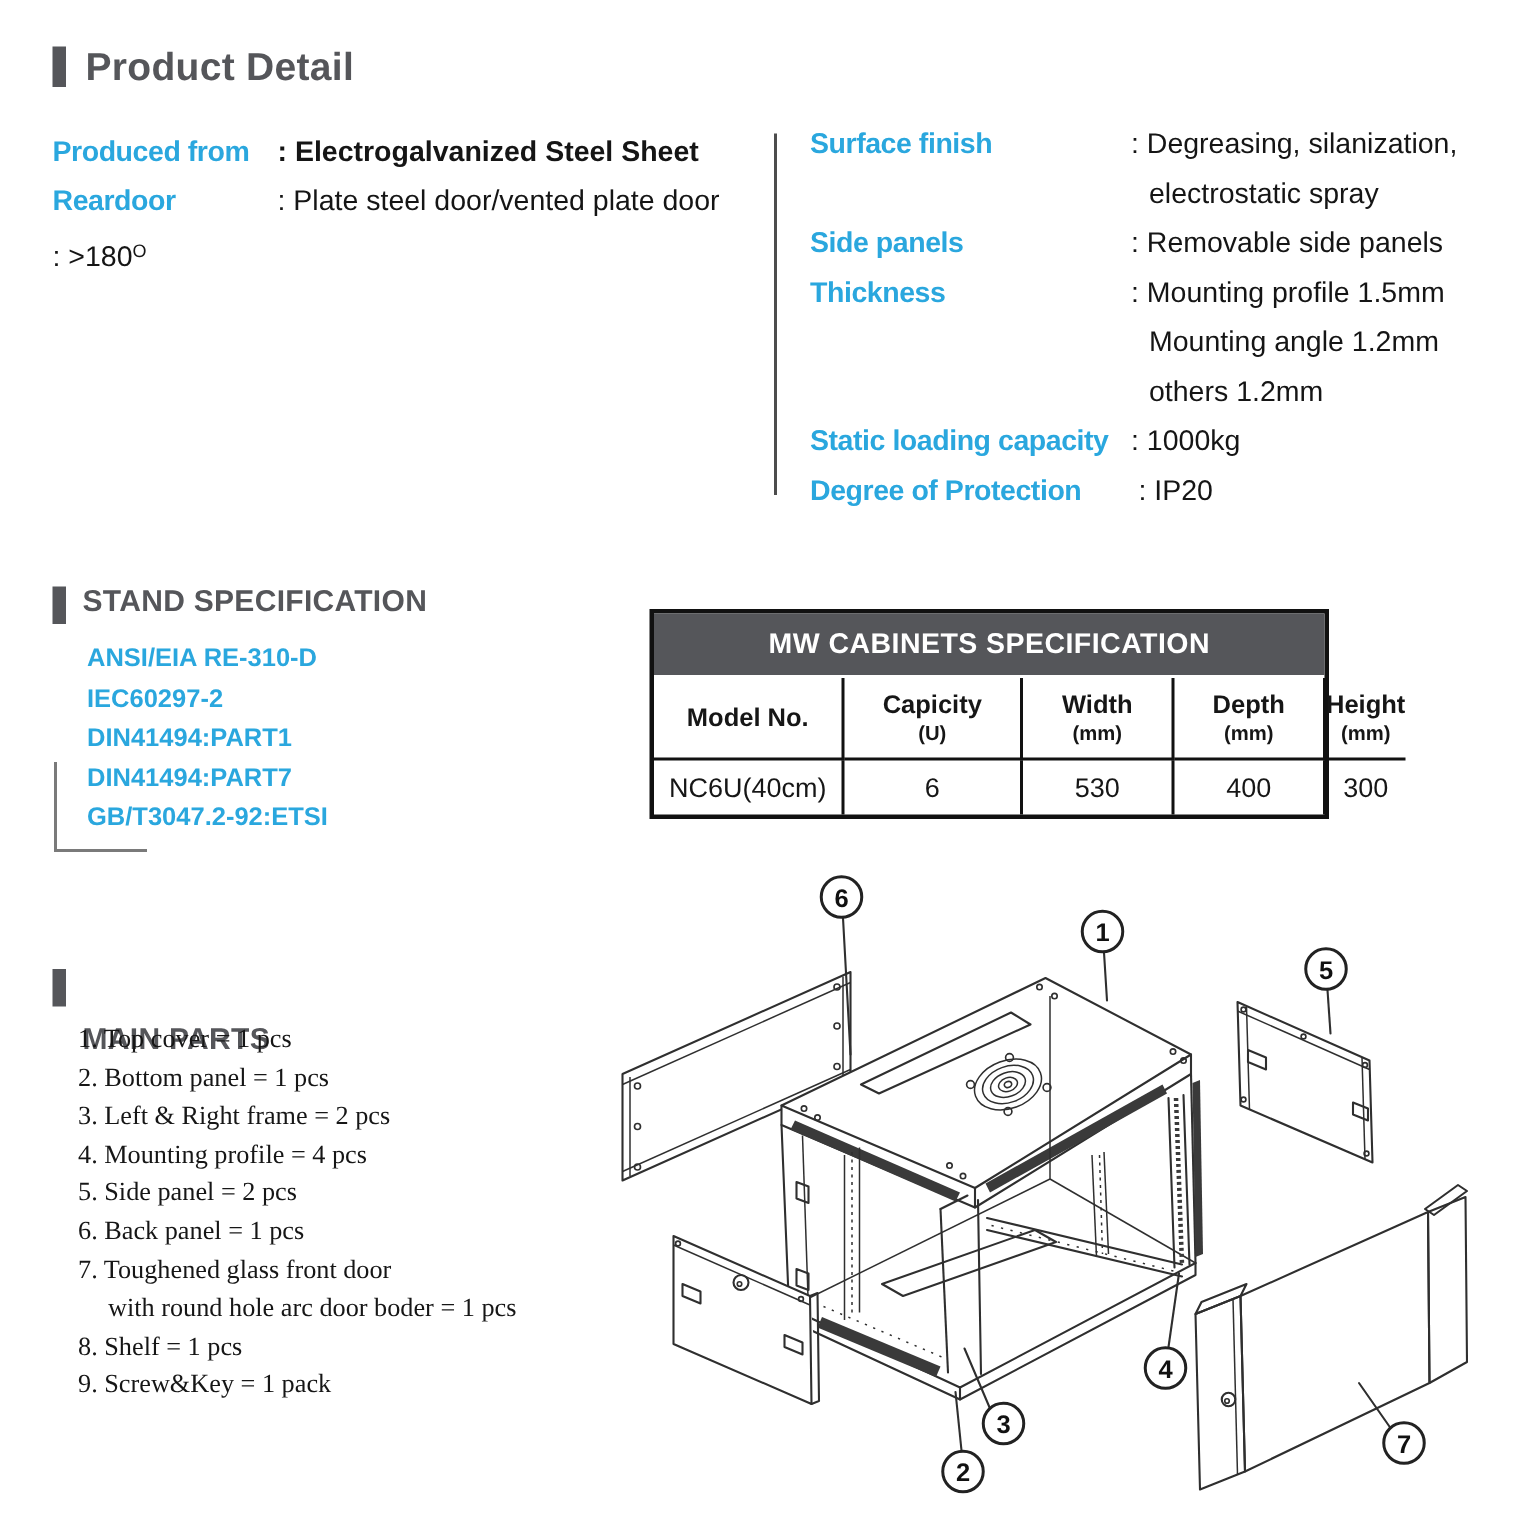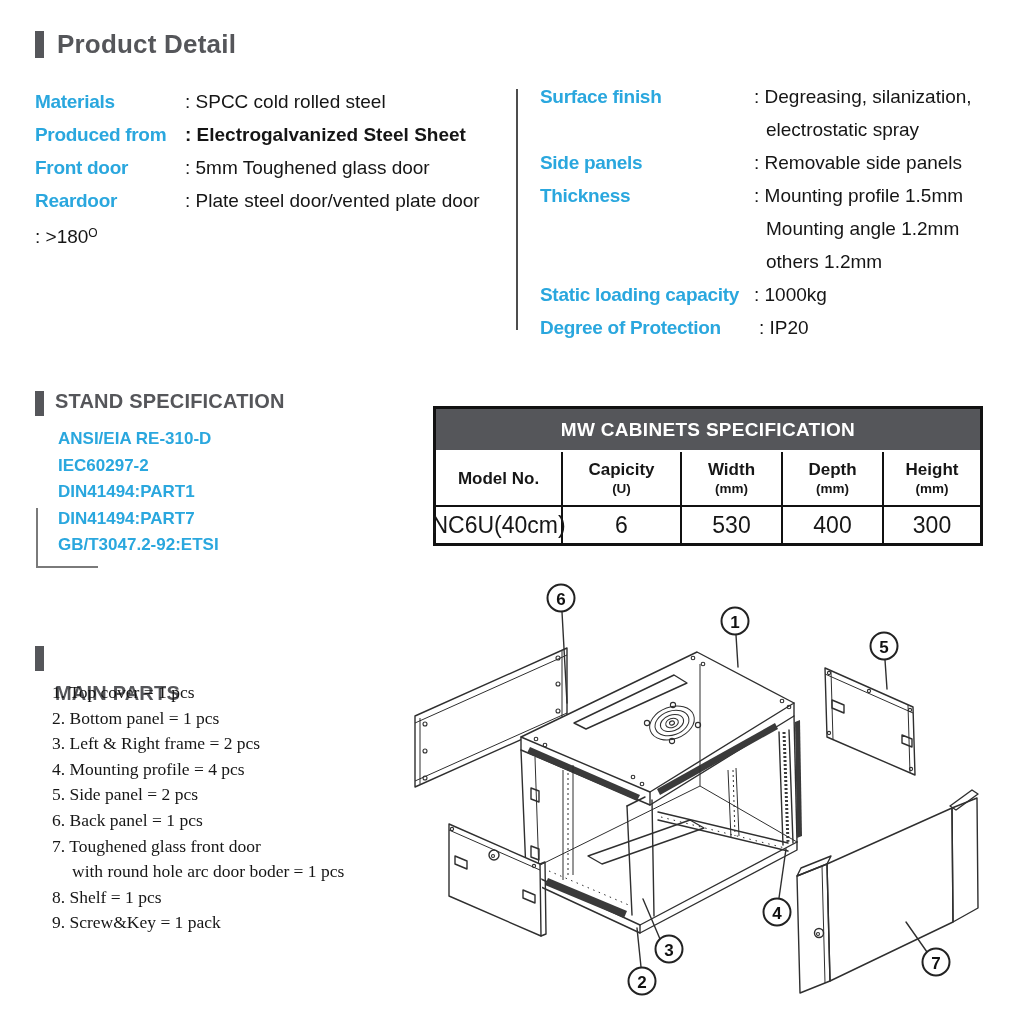--- a/index.html
+++ b/index.html
@@ -20,28 +20,28 @@
   .sval.bold{font-weight:bold;}
   .sval sup{font-size:12px;vertical-align:6px;}
   .specs-left .slabel{flex:0 0 150px;}
   .specs-right .slabel{flex:0 0 214px;}
   .vdivider{position:absolute;width:2px;background:#4d4d4d;}
   
   .stand-list{position:absolute;display:flex;flex-direction:column;}
   .stand-item{color:#2AA7DE;font-weight:bold;font-size:17px;line-height:26.5px;white-space:nowrap;}
   .corner-bracket{position:absolute;border-left:2px solid #7a7a7a;border-bottom:2px solid #7a7a7a;}
   
-  .spec-table{position:absolute;left:433px;top:406px;width:550px;height:140px;box-sizing:border-box;border:3px solid #111;}
+  .spec-table{position:absolute;left:433px;top:406px;width:453px;height:140px;box-sizing:border-box;border:3px solid #111;}
   .tband{height:41px;background:#55565A;color:#fff;display:flex;align-items:center;justify-content:center;
     font-weight:bold;font-size:19px;letter-spacing:0.3px;margin-bottom:2px;}
   .tgrid{display:grid;grid-template-columns:127px 119px 101px 101px auto;}
   .tcell{box-sizing:border-box;display:flex;flex-direction:column;align-items:center;justify-content:center;text-align:center;}
   .tcell.head{height:55px;font-weight:bold;font-size:17px;line-height:19px;border-bottom:2px solid #111;}
   .tcell.head .unit{font-size:13.5px;font-weight:bold;}
-  .tcell.data{height:36px;font-size:23px;}
+  .tcell.data{height:36px;font-size:18px;}
   .tcell.bR{border-right:2px solid #111;}
   
   .parts-list{position:absolute;display:flex;flex-direction:column;font-family:Liberation Serif, serif;}
   .part-item{font-size:17.5px;line-height:25.6px;color:#161616;white-space:nowrap;}
   .part-item.cont{padding-left:20px;}
   
   svg{position:absolute;left:0;top:0;}
   .ln{stroke:#2f2f2f;stroke-width:1.4;fill:none;stroke-linejoin:round;stroke-linecap:round;}
   .thin{stroke:#2f2f2f;stroke-width:1;fill:none;}
   .whiteface{fill:#ffffff;stroke:none;}
@@ -52,30 +52,22 @@
     text-anchor:middle;dominant-baseline:central;}
 </style>
 </head>
 <body>
 
 <div class="sec-bar" style="left:35px;top:31px;height:27px;"></div>
 <div class="sec-title title-main" style="left:57px;top:29px;">Product Detail</div>
 
 <div class="specs specs-left" style="left:35px;top:85px;width:480px;">
   <div class="srow">
-    <div class="slabel">Materials</div>
-    <div class="sval">: SPCC cold rolled steel</div>
-  </div>
-  <div class="srow">
     <div class="slabel">Produced from</div>
     <div class="sval bold">: Electrogalvanized Steel Sheet</div>
-  </div>
-  <div class="srow">
-    <div class="slabel">Front door</div>
-    <div class="sval">: 5mm Toughened glass door</div>
   </div>
   <div class="srow">
     <div class="slabel">Reardoor</div>
     <div class="sval">: Plate steel door/vented plate door</div>
   </div>
   <div class="srow">
     <div class="sval"><span>: &gt;180</span><sup>O</sup></div>
   </div>
 </div>
 

